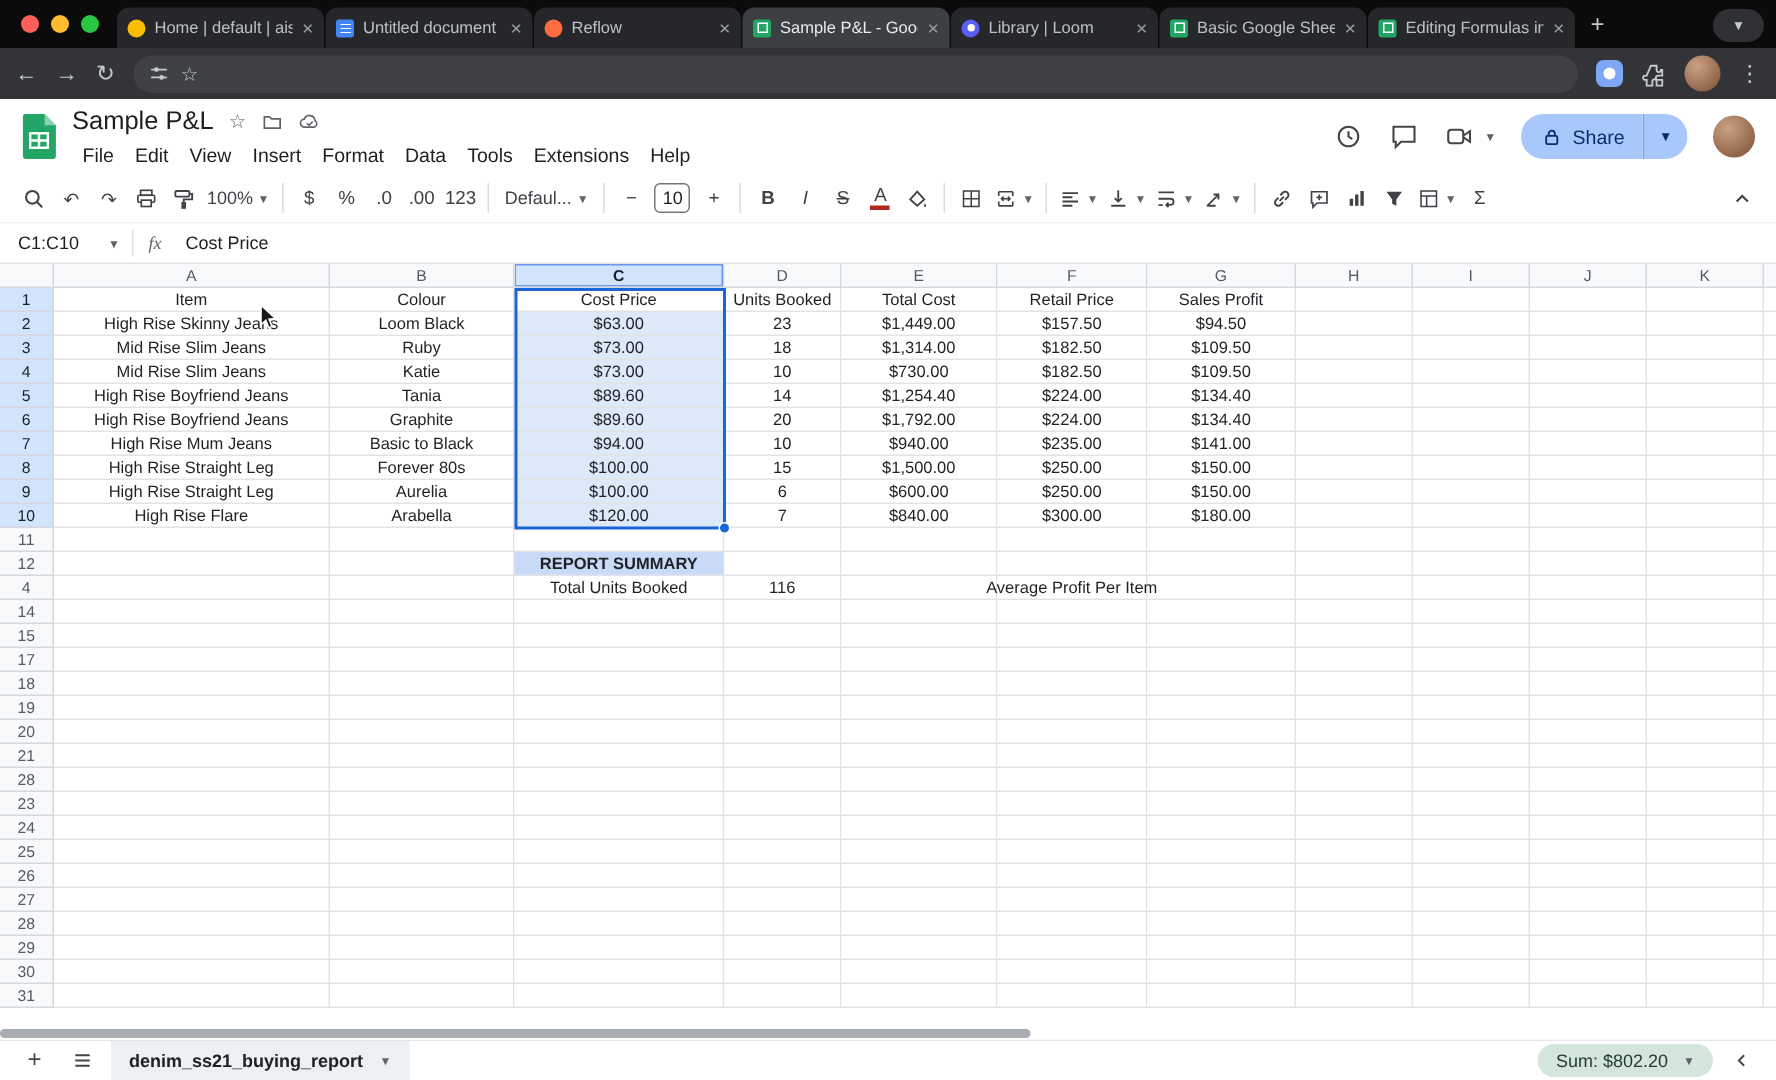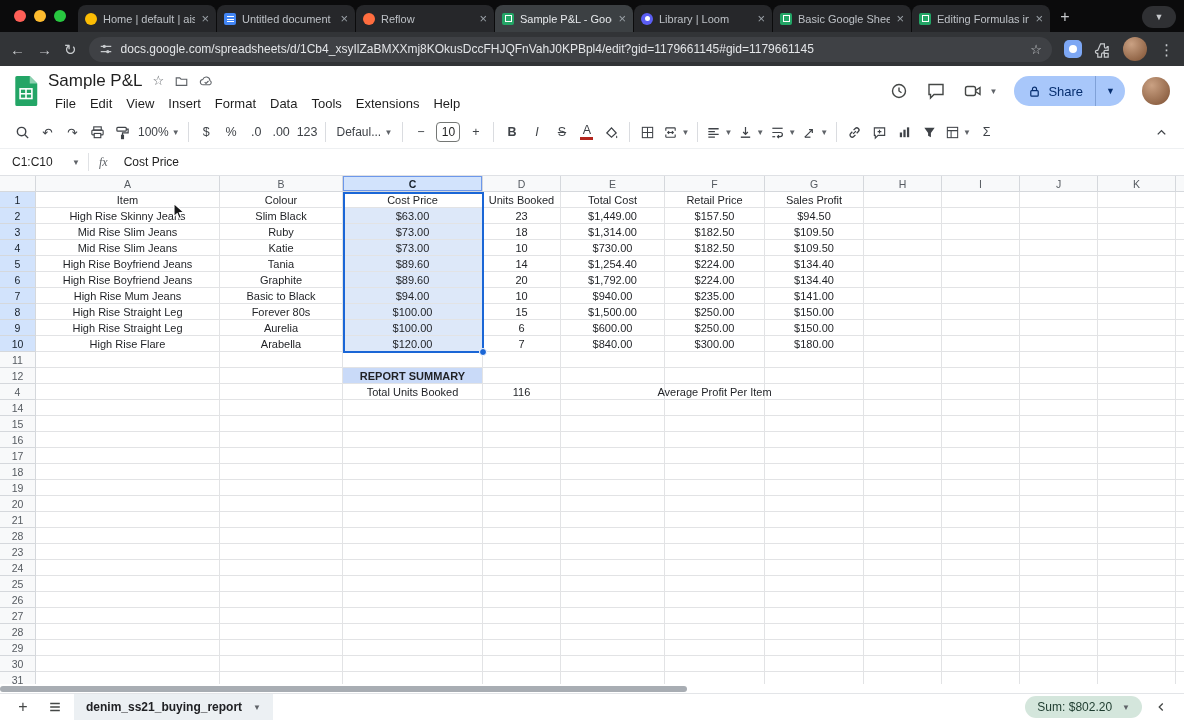--- a/index.html
+++ b/index.html
@@ -182,21 +182,20 @@
   <span class="navicon">→</span>
   <span class="navicon">↻</span>
   <div class="omnibox">
     <span class="obicon">
       <svg width="14" height="14" viewBox="0 0 16 16" fill="none" stroke="#c7cacd" stroke-width="1.4">
         <path d="M2 5h12M2 11h12"></path>
           <circle cx="6" cy="5" r="1.8" fill="#c7cacd" stroke="none"></circle>
         <circle cx="10" cy="11" r="1.8" fill="#c7cacd" stroke="none"></circle>
       </svg>
     </span>
-    <span class="url">docs.google.com/spreadsheets/d/1Cb4_xsyIlZaBMXXmj8KOkusDccFHJQFnVahJ0KPBpl4/edit?gid=1179661145#gid=1179661145</span>
     <span class="star">☆</span>
   </div>
   <span class="extblue"></span>
   <span class="navicon">
     <svg width="17" height="17" viewBox="0 0 18 18" fill="none" stroke="#c7cacd" stroke-width="1.3">
       <path d="M7 3h4v3a1.5 1.5 0 1 0 3 0h1v4h-3a1.5 1.5 0 1 0 0 3h3v4h-4v-3a1.5 1.5 0 1 0-3 0v3H4v-4H3a1.5 1.5 0 1 1 0-3h1z"></path>
     </svg>
   </span>
   <span class="avatar-sm"></span>
   <span class="navicon">⋮</span>
@@ -452,21 +451,21 @@
         <div class="gc" style="width: 99px;">Sales Profit</div>
         <div class="gc" style="width: 78px;"></div>
         <div class="gc" style="width: 78px;"></div>
         <div class="gc" style="width: 78px;"></div>
         <div class="gc" style="width: 78px;"></div>
         <div class="gc filler" style="width: 9px;"></div>
       </div>
       <div class="grow">
         <div class="gc gut selgut" style="width: 36px;">2</div>
         <div class="gc" style="width: 184px;">High Rise Skinny Jeans</div>
-        <div class="gc" style="width: 123px;">Slim Black</div>
+        <div class="gc" style="width: 123px;">Loom Black</div>
         <div class="gc tint" style="width: 140px;">$63.00</div>
         <div class="gc" style="width: 78px;">23</div>
         <div class="gc" style="width: 104px;">$1,449.00</div>
         <div class="gc" style="width: 100px;">$157.50</div>
         <div class="gc" style="width: 99px;">$94.50</div>
         <div class="gc" style="width: 78px;"></div>
         <div class="gc" style="width: 78px;"></div>
         <div class="gc" style="width: 78px;"></div>
         <div class="gc" style="width: 78px;"></div>
         <div class="gc filler" style="width: 9px;"></div>
@@ -660,35 +659,20 @@
         <div class="gc" style="width: 104px;"></div>
         <div class="gc" style="width: 100px;"></div>
         <div class="gc" style="width: 99px;"></div>
         <div class="gc" style="width: 78px;"></div>
         <div class="gc" style="width: 78px;"></div>
         <div class="gc" style="width: 78px;"></div>
         <div class="gc" style="width: 78px;"></div>
         <div class="gc filler" style="width: 9px;"></div>
       </div>
       <div class="grow">
-        <div class="gc gut" style="width: 36px;">16</div>
-        <div class="gc" style="width: 184px;"></div>
-        <div class="gc" style="width: 123px;"></div>
-        <div class="gc" style="width: 140px;"></div>
-        <div class="gc" style="width: 78px;"></div>
-        <div class="gc" style="width: 104px;"></div>
-        <div class="gc" style="width: 100px;"></div>
-        <div class="gc" style="width: 99px;"></div>
-        <div class="gc" style="width: 78px;"></div>
-        <div class="gc" style="width: 78px;"></div>
-        <div class="gc" style="width: 78px;"></div>
-        <div class="gc" style="width: 78px;"></div>
-        <div class="gc filler" style="width: 9px;"></div>
-      </div>
-      <div class="grow">
         <div class="gc gut" style="width: 36px;">17</div>
         <div class="gc" style="width: 184px;"></div>
         <div class="gc" style="width: 123px;"></div>
         <div class="gc" style="width: 140px;"></div>
         <div class="gc" style="width: 78px;"></div>
         <div class="gc" style="width: 104px;"></div>
         <div class="gc" style="width: 100px;"></div>
         <div class="gc" style="width: 99px;"></div>
         <div class="gc" style="width: 78px;"></div>
         <div class="gc" style="width: 78px;"></div>

